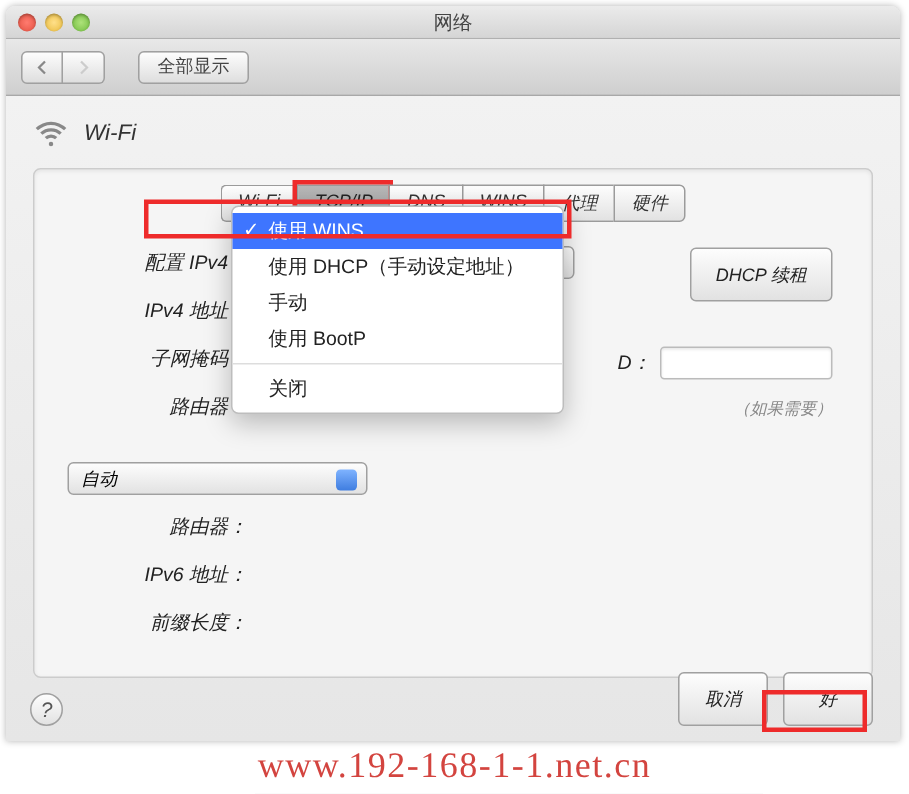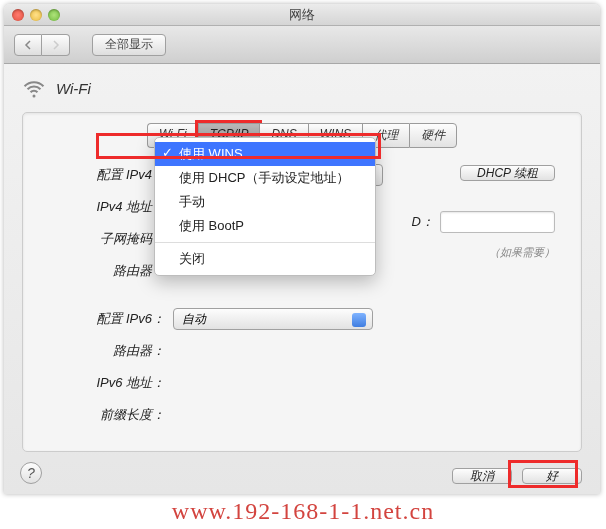--- a/index.html
+++ b/index.html
@@ -148,21 +148,21 @@
       min-width: 200px;
     }
     .select::after {
       content: "";
       position: absolute; right: 6px; top: 4px;
       width: 14px; height: 14px;
       background: linear-gradient(#7fb3ff,#3f7de0);
       border-radius: 3px;
     }
     .btn {
-      height: 16px;
+      height: 36px;
       padding: 0 16px;
       border: 1px solid #a0a0a0;
       border-radius: 4px;
       background: linear-gradient(#fdfdfd,#e2e2e2);
       font-size: 12px; color: #222;
       display: inline-flex; align-items: center; justify-content: center;
     }
     .txtfield {
       height: 22px; width: 115px;
       border: 1px solid #bbb;
@@ -304,21 +304,20 @@
         <div class="row">
           <div class="row-label">子网掩码：</div>
           <div class="row-field"></div>
         </div>
         <div class="row">
           <div class="row-label">路由器：</div>
           <div class="row-field"></div>
         </div>
         <div style="height:16px"></div>
         <div class="row">
-          <div class="row-label">配置 IPv6：</div>
           <div class="row-field">
             <div class="select">自动</div>
           </div>
         </div>
         <div class="row">
           <div class="row-label">路由器：</div>
         </div>
         <div class="row">
           <div class="row-label">IPv6 地址：</div>
         </div>

